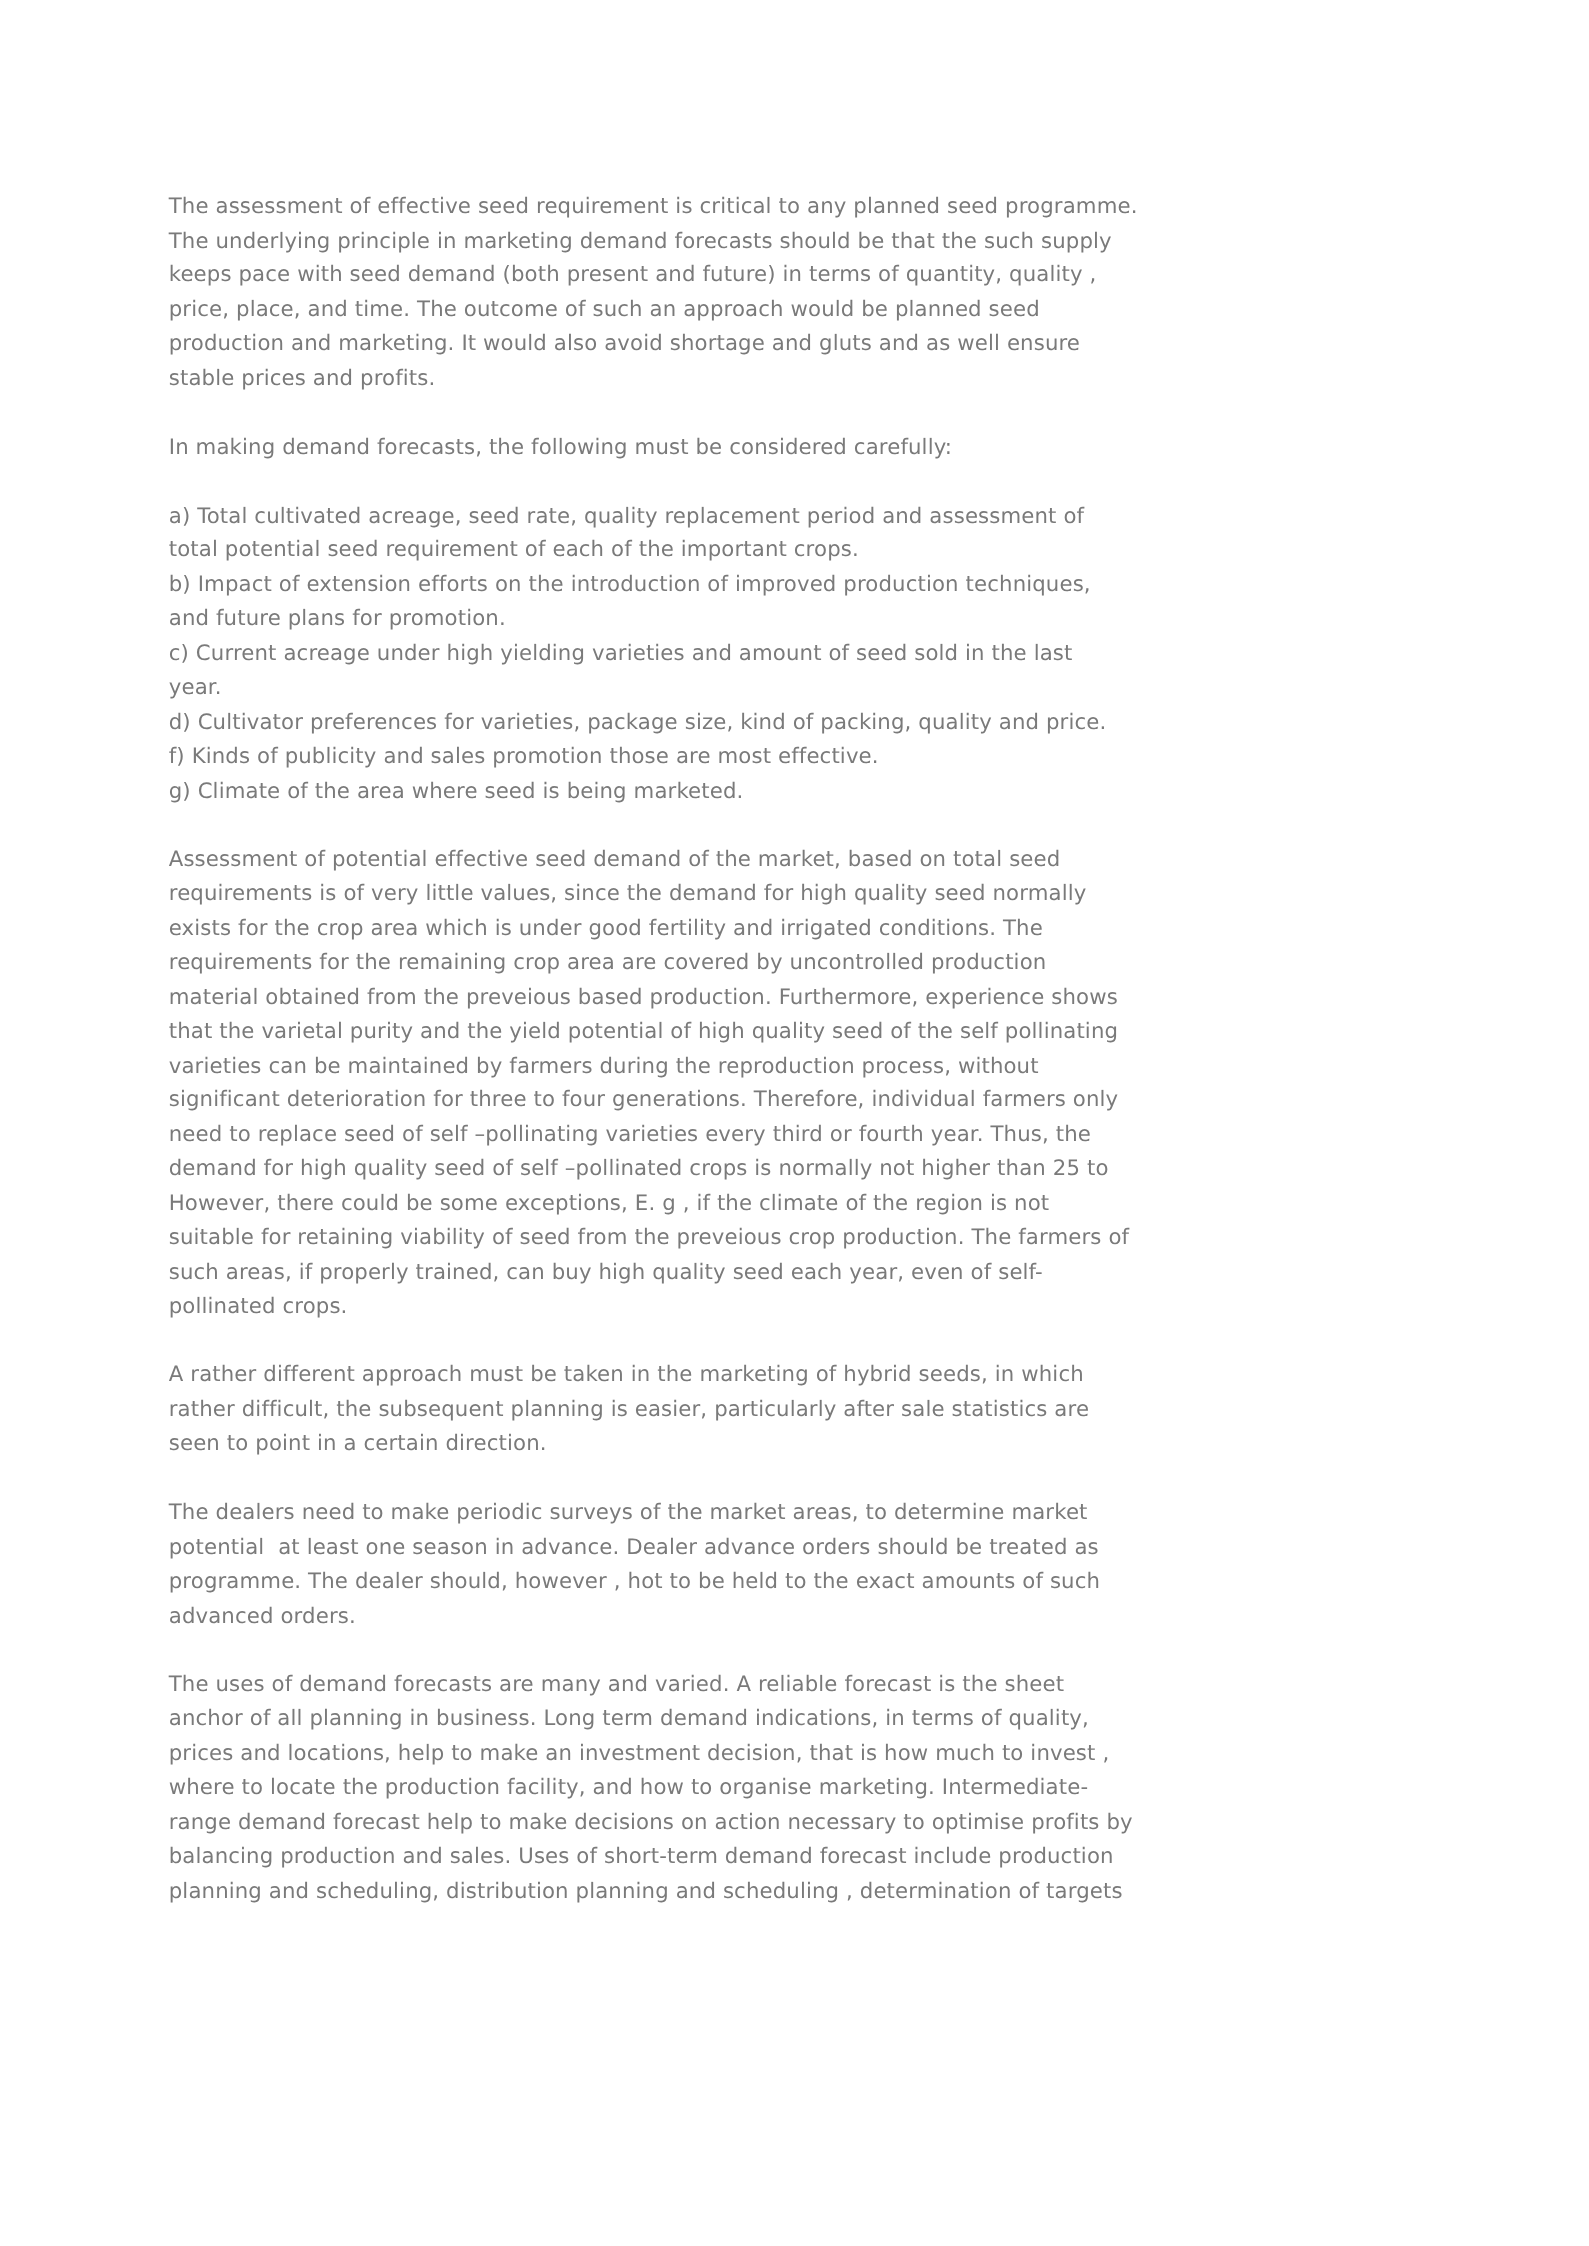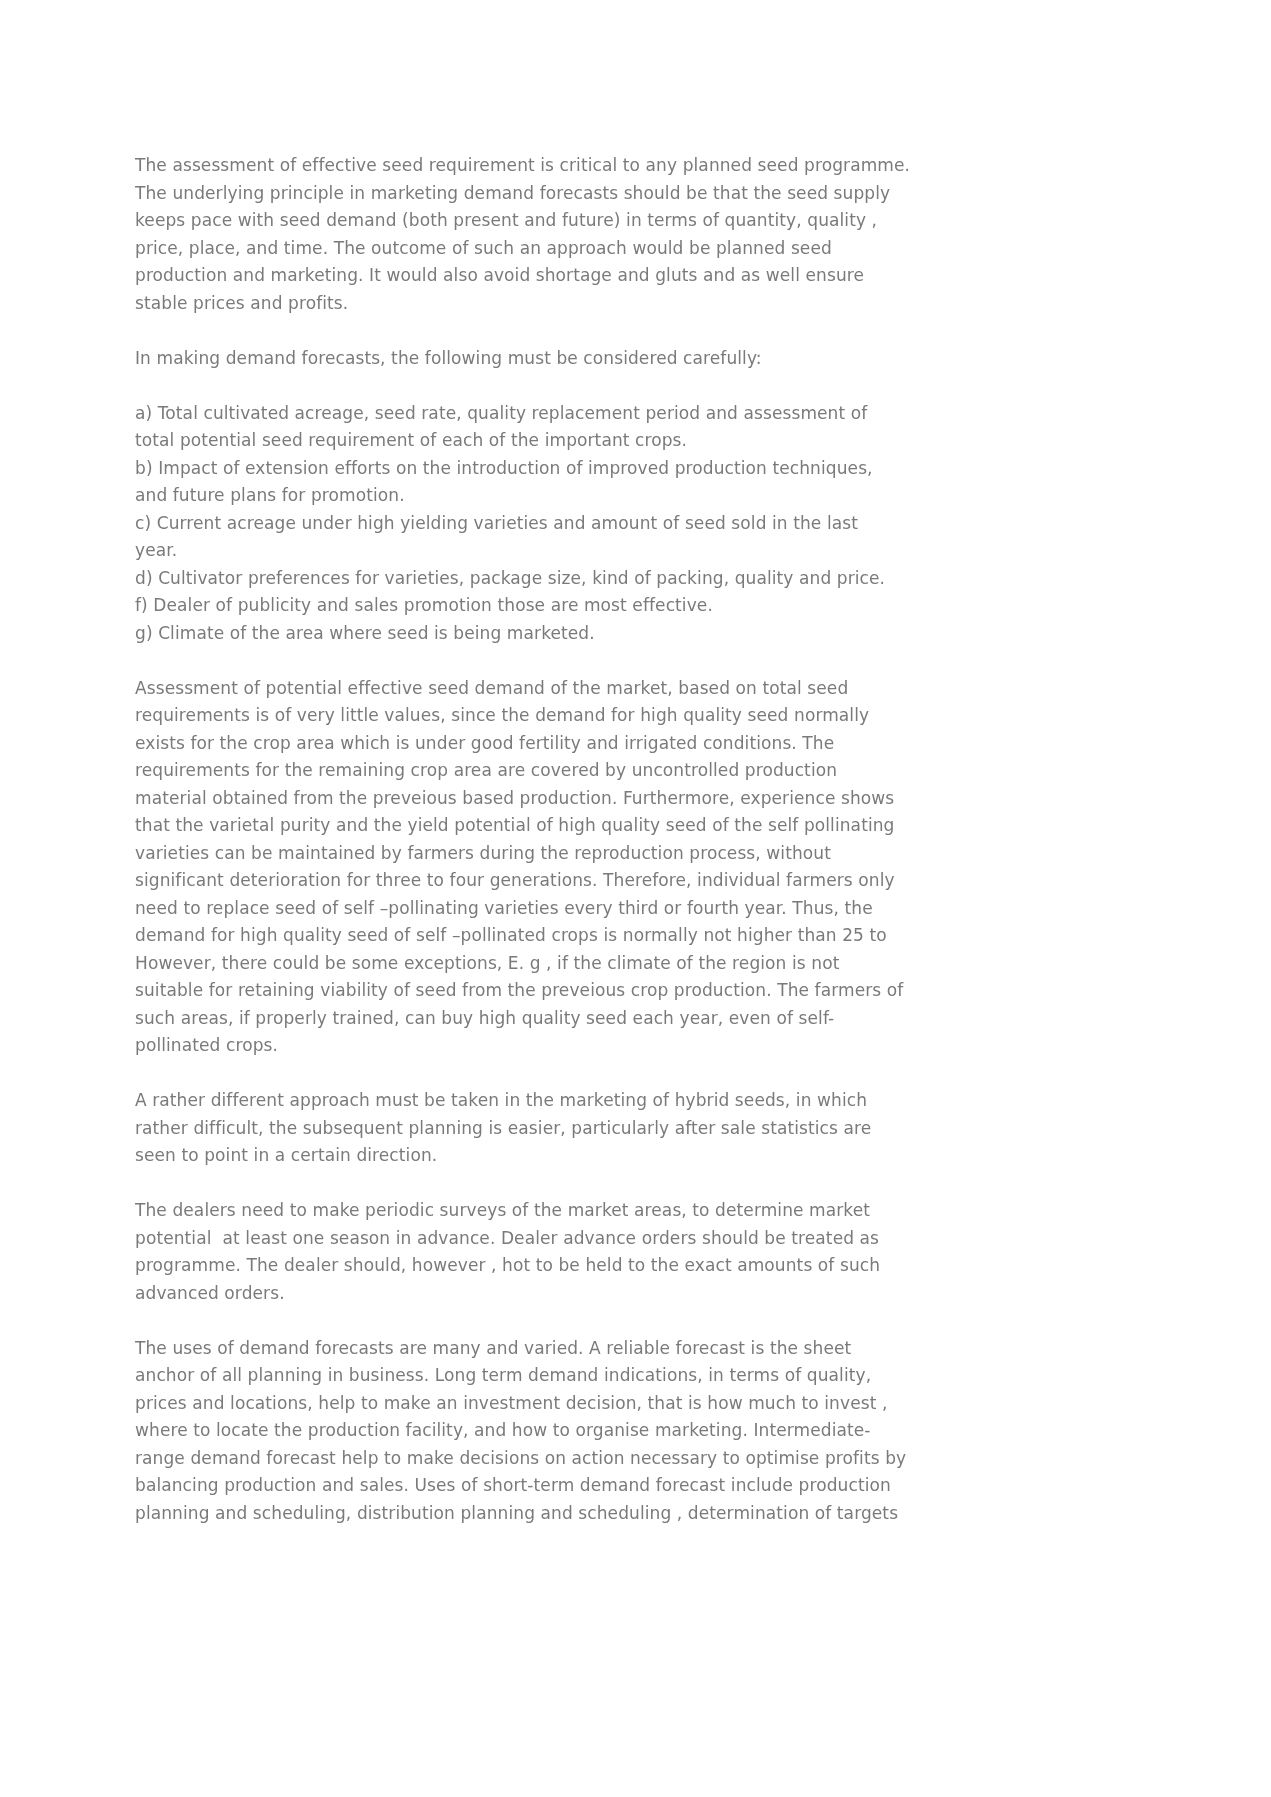--- a/index.html
+++ b/index.html
@@ -34,38 +34,38 @@
     letter-spacing: 0.1px;
   }
 </style>
 </head>
 <body>
 
 <div class="page">
   <div class="doc-body" id="doc-body" style="color: rgb(122, 122, 122);">
       <div class="paragraph">
         <div class="line">The assessment of effective seed requirement is critical to any planned seed programme.</div>
-        <div class="line">The underlying principle in marketing demand forecasts should be that the seed supply</div>
+        <div class="line">The underlying principle in marketing demand forecasts should be that the such supply</div>
         <div class="line">keeps pace with seed demand (both present and future) in terms of quantity, quality ,</div>
         <div class="line">price, place, and time. The outcome of such an approach would be planned seed</div>
         <div class="line">production and marketing. It would also avoid shortage and gluts and as well ensure</div>
         <div class="line">stable prices and profits.</div>
       </div>
       <div class="paragraph">
         <div class="line">In making demand forecasts, the following must be considered carefully:</div>
       </div>
       <div class="paragraph">
         <div class="line">a) Total cultivated acreage, seed rate, quality replacement period and assessment of</div>
         <div class="line">total potential seed requirement of each of the important crops.</div>
         <div class="line">b) Impact of extension efforts on the introduction of improved production techniques,</div>
         <div class="line">and future plans for promotion.</div>
         <div class="line">c) Current acreage under high yielding varieties and amount of seed sold in the last</div>
         <div class="line">year.</div>
         <div class="line">d) Cultivator preferences for varieties, package size, kind of packing, quality and price.</div>
-        <div class="line">f) Dealer of publicity and sales promotion those are most effective.</div>
+        <div class="line">f) Kinds of publicity and sales promotion those are most effective.</div>
         <div class="line">g) Climate of the area where seed is being marketed.</div>
       </div>
       <div class="paragraph">
         <div class="line">Assessment of potential effective seed demand of the market, based on total seed</div>
         <div class="line">requirements is of very little values, since the demand for high quality seed normally</div>
         <div class="line">exists for the crop area which is under good fertility and irrigated conditions. The</div>
         <div class="line">requirements for the remaining crop area are covered by uncontrolled production</div>
         <div class="line">material obtained from the preveious based production. Furthermore, experience shows</div>
         <div class="line">that the varietal purity and the yield potential of high quality seed of the self pollinating</div>
         <div class="line">varieties can be maintained by farmers during the reproduction process, without</div>

